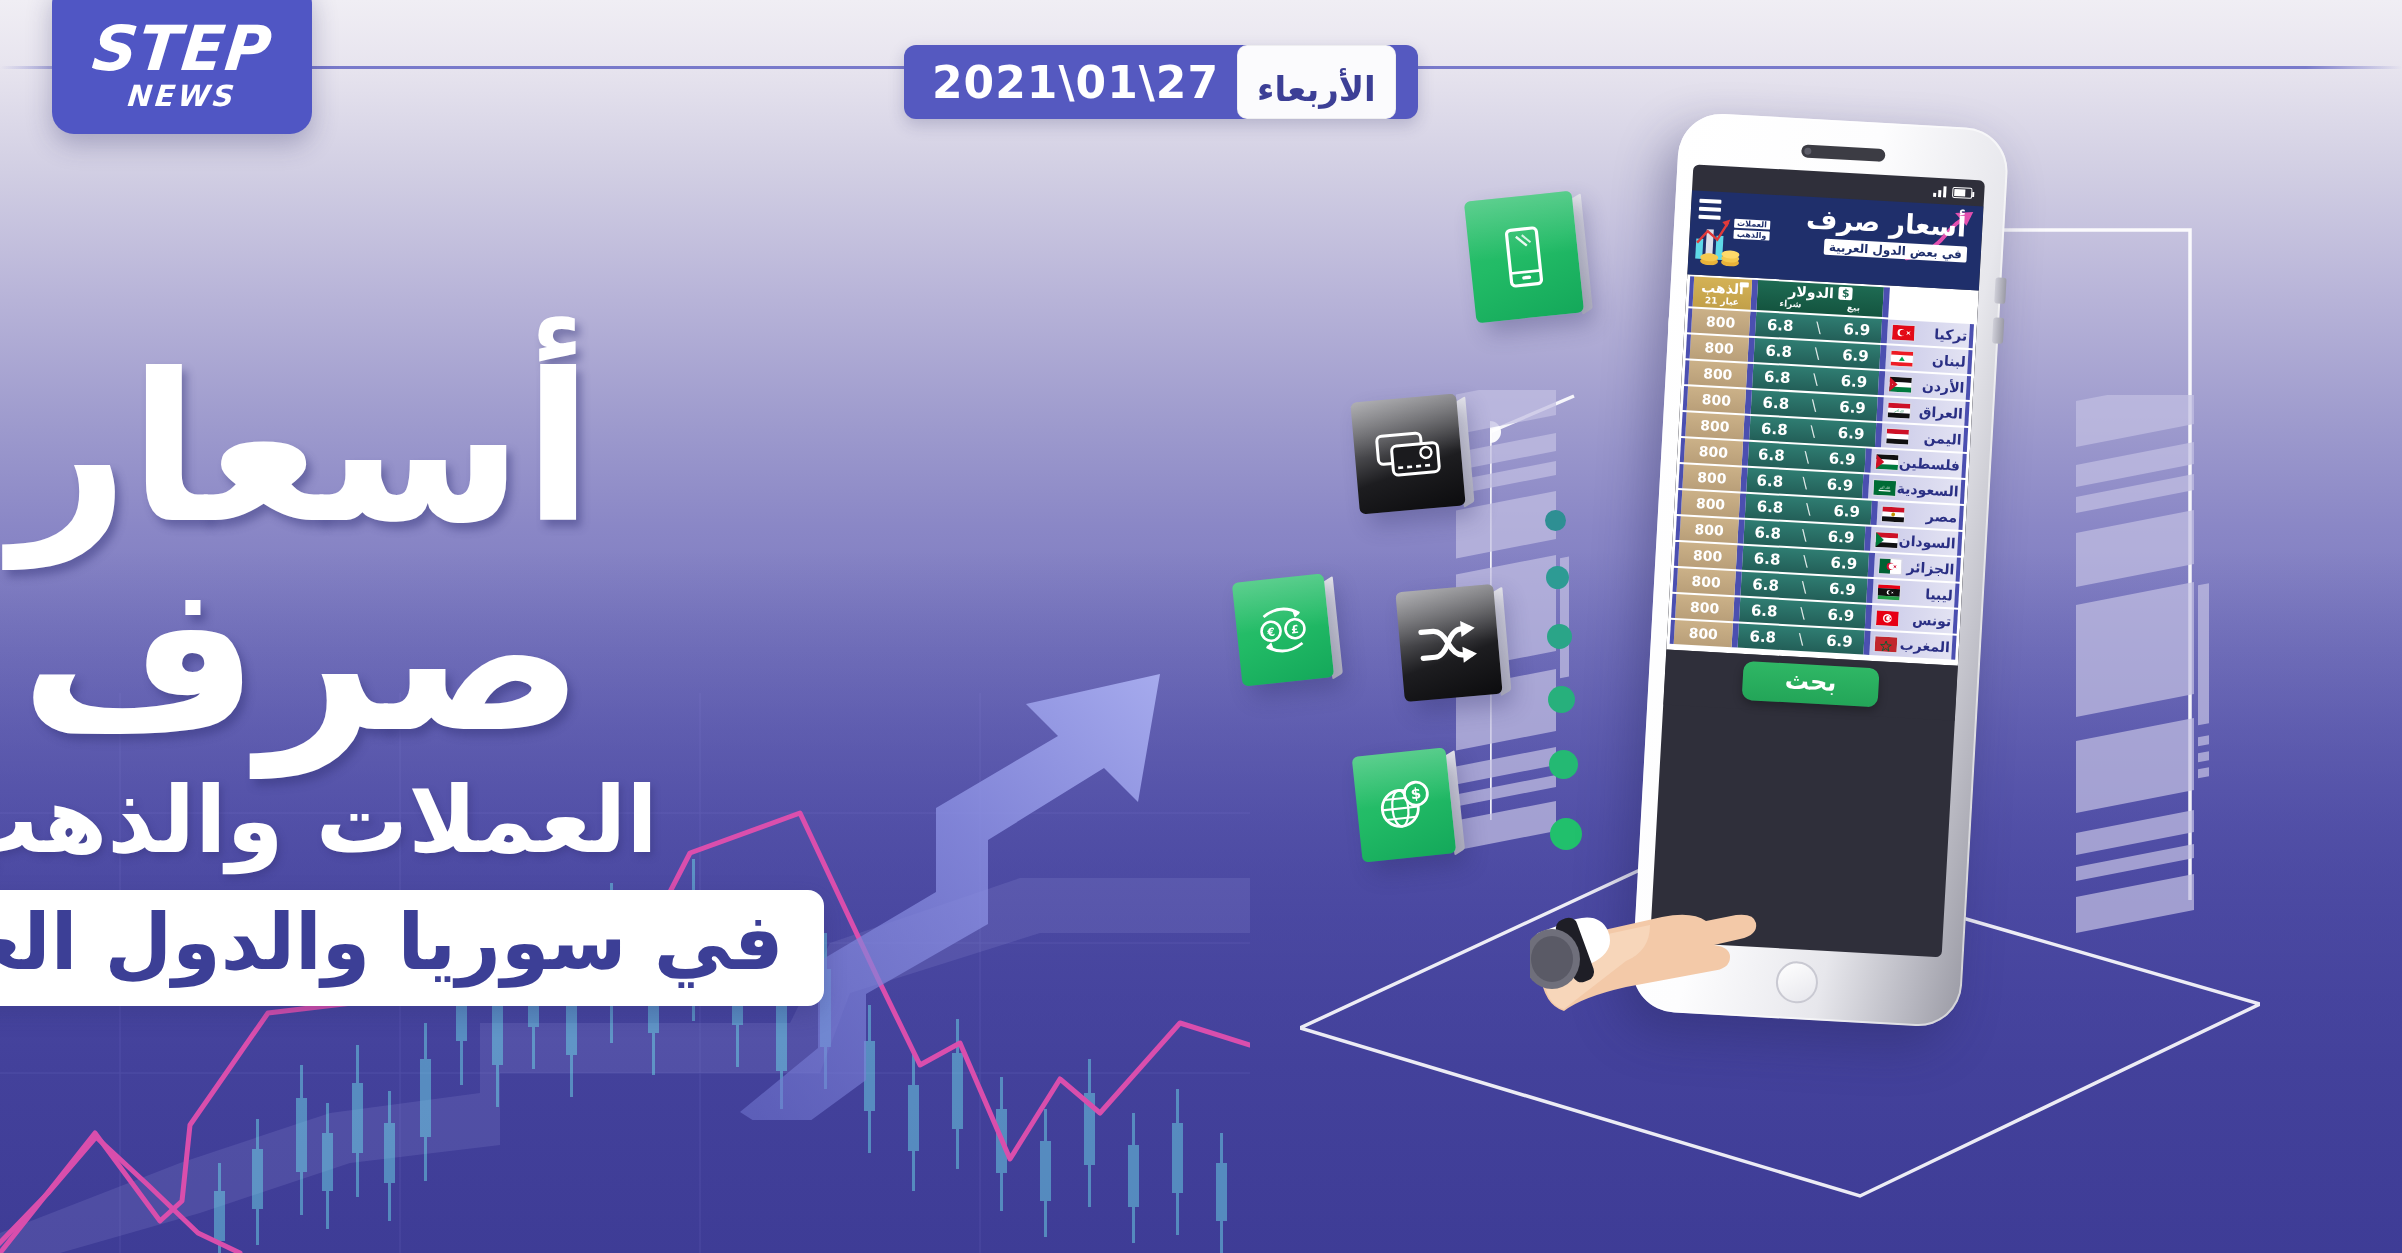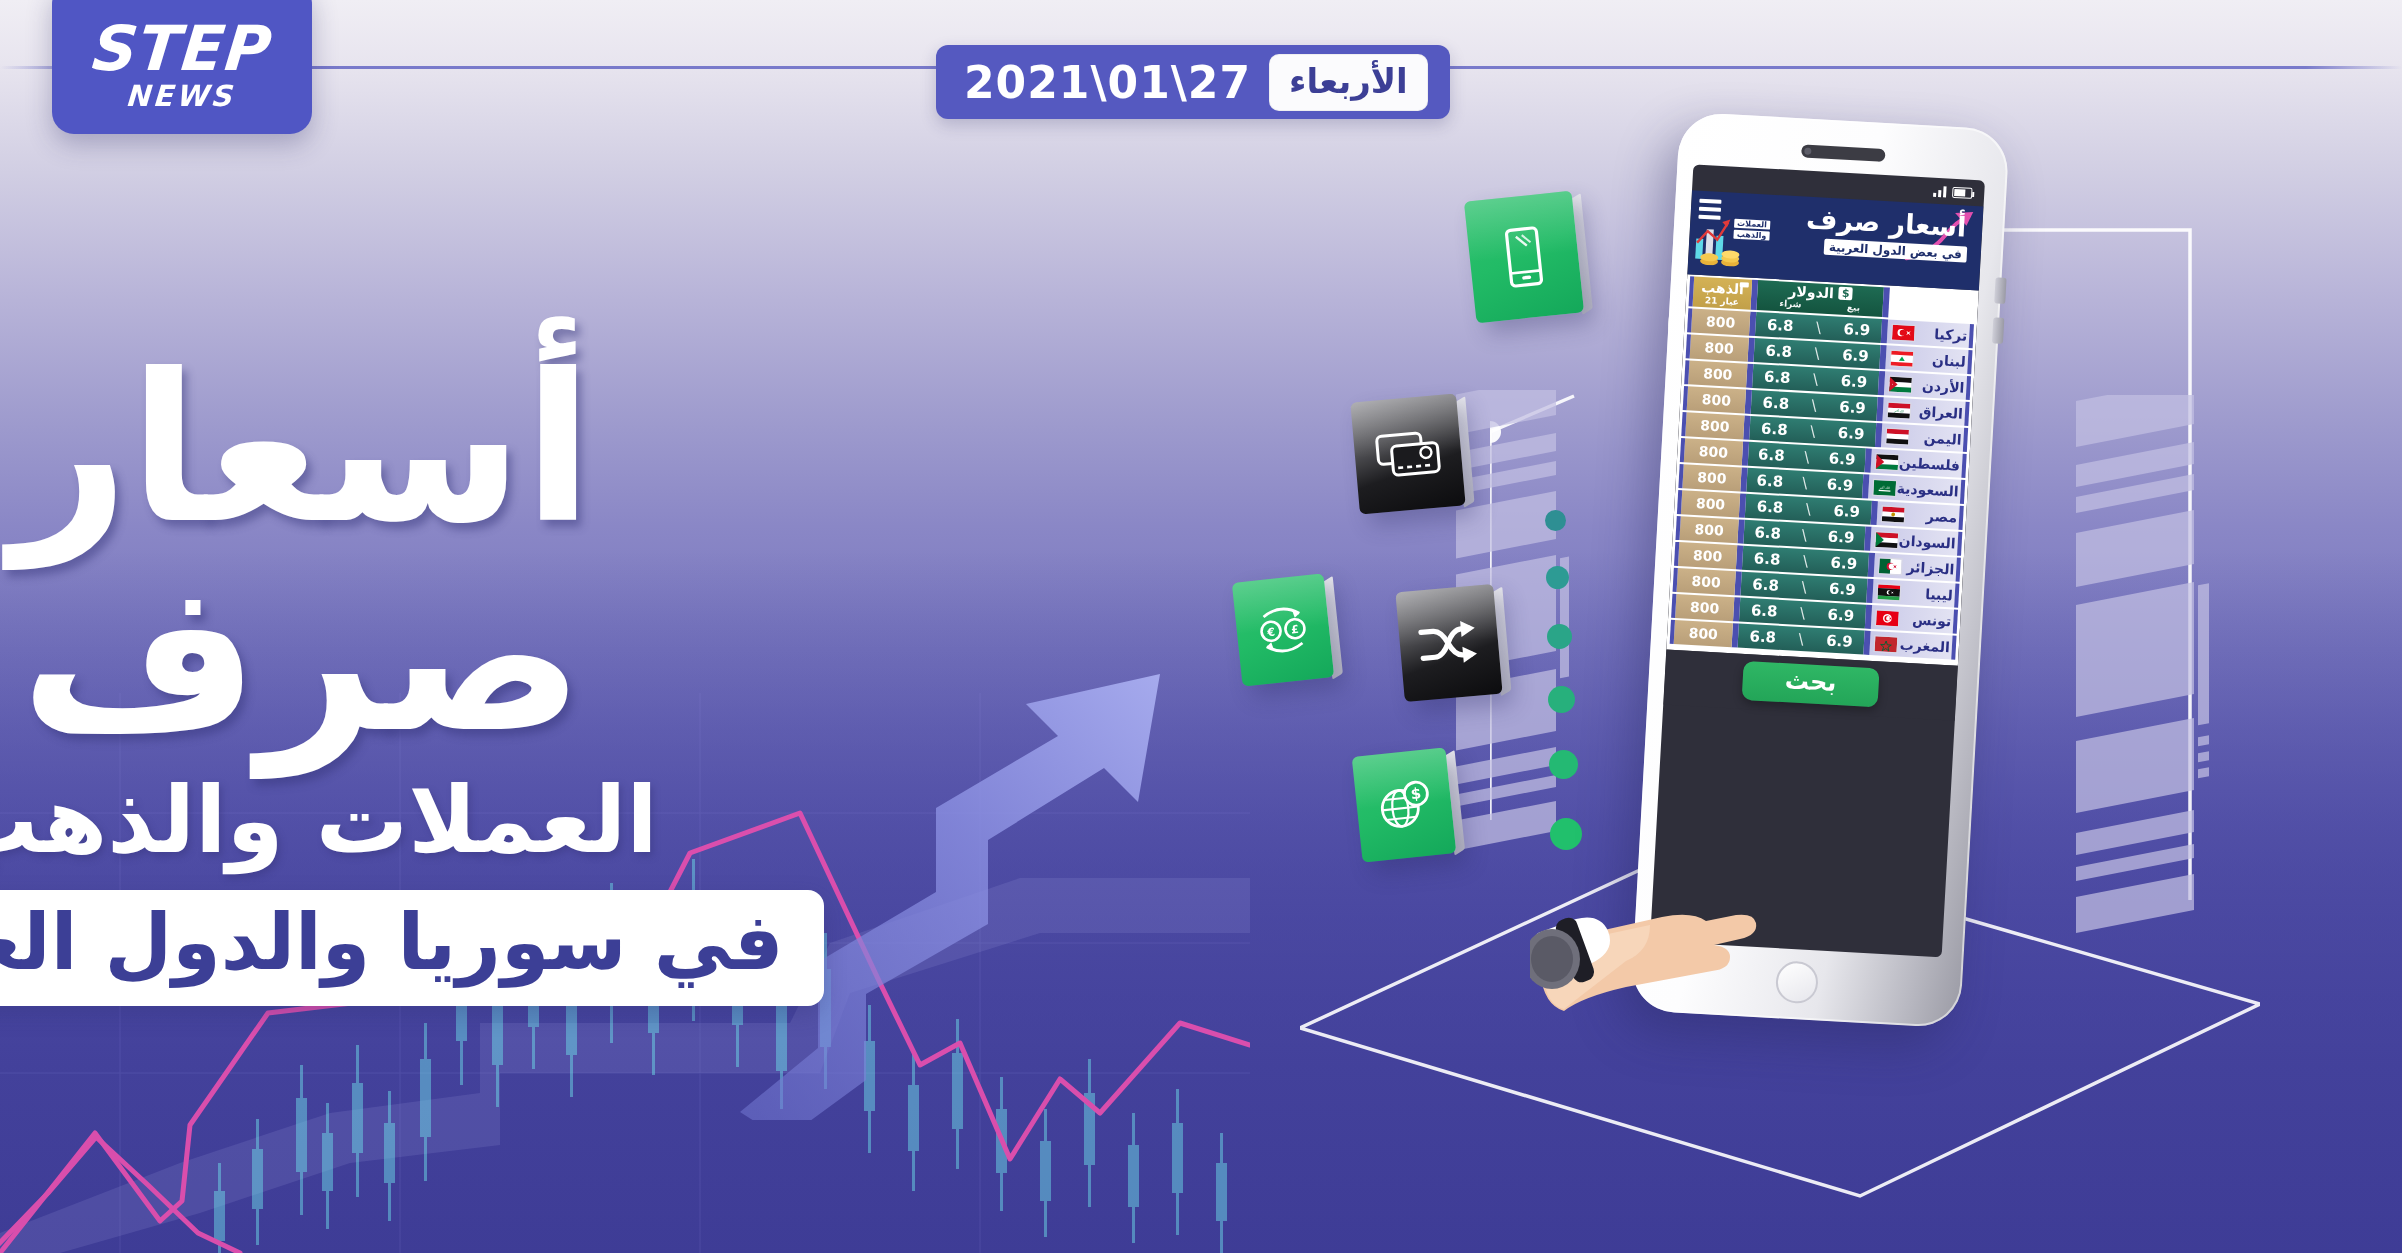--- a/index.html
+++ b/index.html
@@ -58,31 +58,31 @@
     font-style:italic; transform:skewX(-6deg);
     font-family:"DejaVu Sans","Liberation Sans",sans-serif;
   }
   .logo-news {
     color:#fff; font-weight:800; font-size:29px; letter-spacing:3px; line-height:1.1;
     font-style:italic; transform:skewX(-6deg); margin-top:2px;
   }
 
   
   .date-badge {
-    position:absolute; left:936px; top:45px; height:74px;
+    position:absolute; left:904px; top:45px; height:74px;
     background:#5559c0; border-radius:12px;
     display:flex; align-items:center; gap:18px; padding:0 22px 0 28px;
     box-shadow:0 6px 16px rgba(40,40,100,.22);
   }
   .date-text {
     color:#fff; font-size:44px; font-weight:600; letter-spacing:1px;
     font-family:"DejaVu Sans","Liberation Sans",sans-serif;
   }
   .day-pill {
-    background:#fbfbfd; border-radius:10px; padding:7px 20px 10px;
+    background:#fbfbfd; border-radius:10px; padding:24px 20px 10px;
     color:#3c3f96; font-size:34px; font-weight:700; direction:rtl;
     box-shadow:inset 0 0 0 1px rgba(0,0,0,.05);
   }
 
   
   .headline {
     position:absolute; right:1510px; top:345px; width:1180px;
     text-align:center; direction:rtl;
   }
   .h-main {

